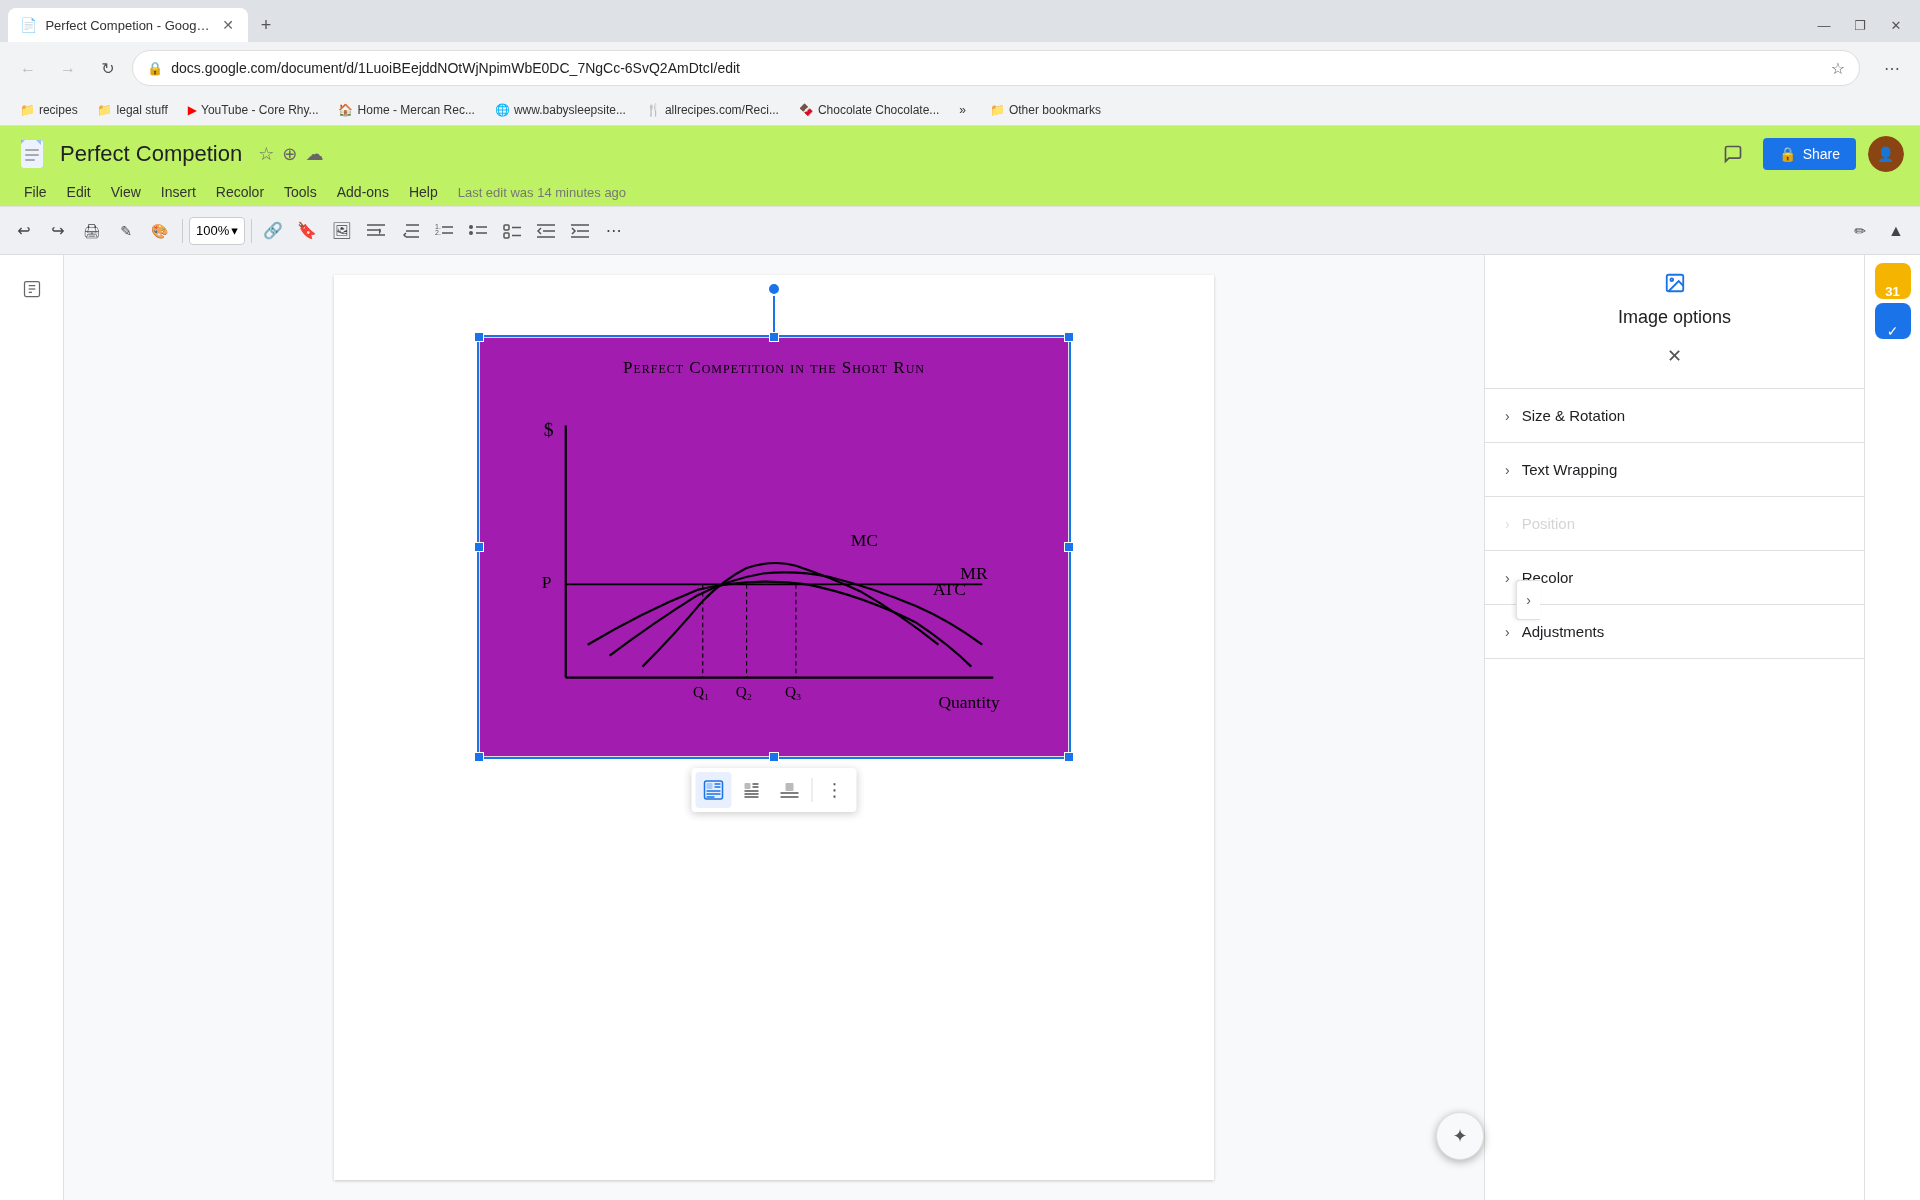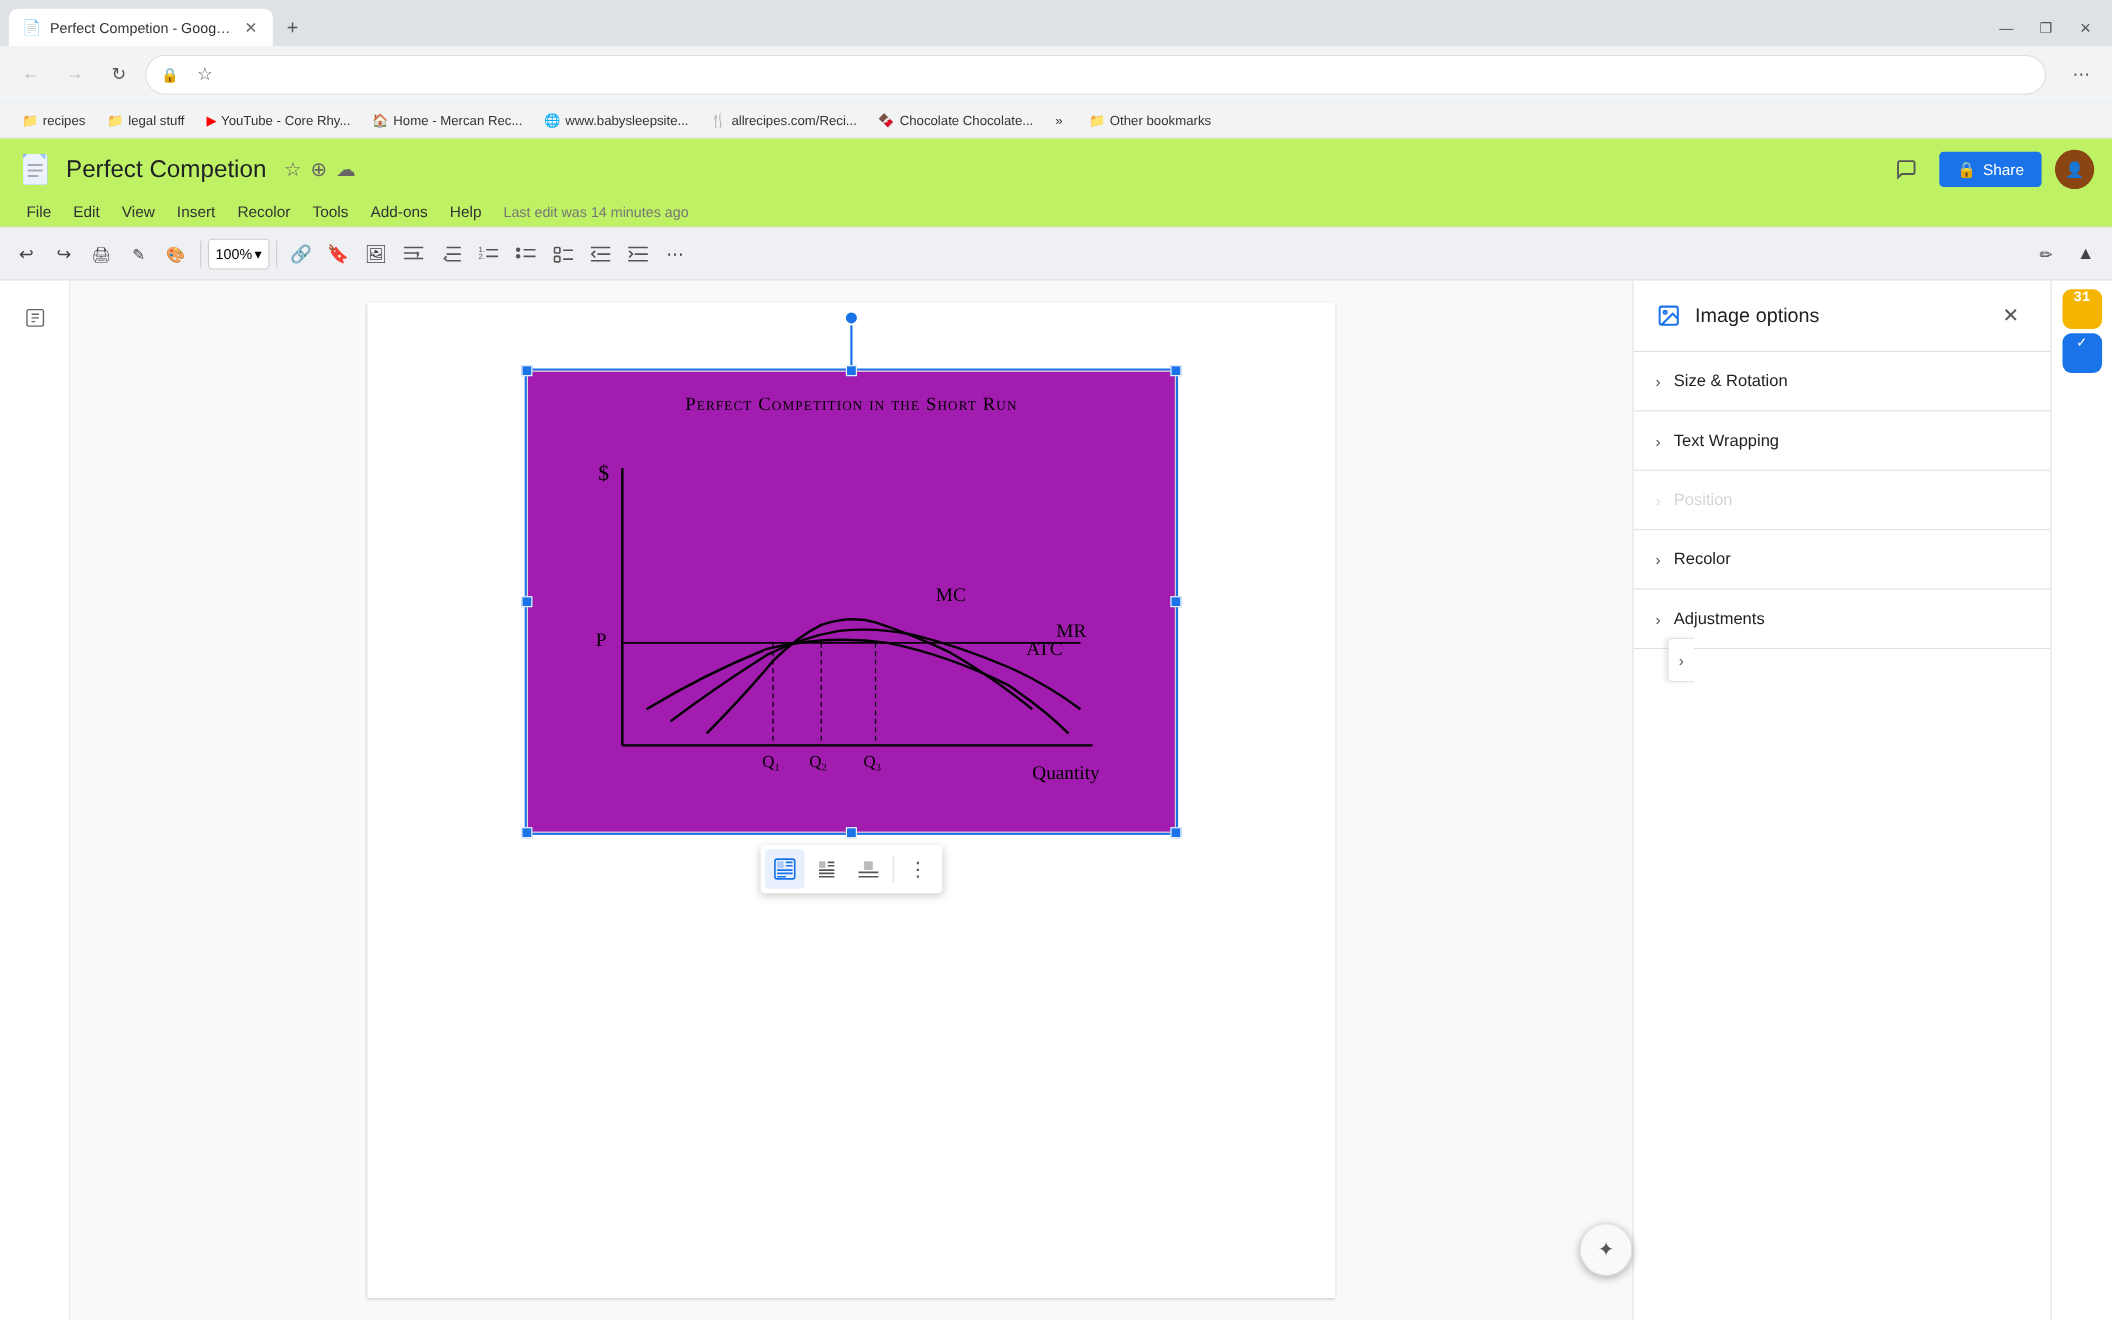--- a/index.html
+++ b/index.html
@@ -76,34 +76,34 @@
     .econ-title { text-align: center; font-size: 17px; font-variant: small-caps; margin-bottom: 20px; letter-spacing: 1px; }
 
     
     .image-toolbar { position: absolute; bottom: -55px; left: 50%; transform: translateX(-50%); background: white; border-radius: 4px; box-shadow: 0 2px 8px rgba(0,0,0,0.2); display: flex; align-items: center; padding: 4px; gap: 2px; white-space: nowrap; }
     .img-toolbar-btn { width: 36px; height: 36px; border-radius: 4px; display: flex; align-items: center; justify-content: center; cursor: pointer; border: none; background: none; }
     .img-toolbar-btn.active { background: #e8f0fe; }
     .img-toolbar-separator { width: 1px; height: 24px; background: #ddd; margin: 0 2px; }
 
     
     .image-options-panel { width: 380px; background: white; border-left: 1px solid #e0e0e0; display: flex; flex-direction: column; overflow-y: auto; }
-    .panel-header { display: flex; align-items: center; padding: 16px 20px; border-bottom: 1px solid #e0e0e0; gap: 12px; }
+    .panel-header { display: flex; align-items: center; padding: 16px 20px; border-bottom: 1px solid #e0e0e0; gap: 12px; flex-direction: column; }
     .panel-header-icon { width: 24px; height: 24px; display: flex; align-items: center; justify-content: center; color: #1a73e8; }
     .panel-title { font-size: 18px; color: #202124; font-weight: 400; flex: 1; }
     .panel-close { width: 32px; height: 32px; border-radius: 50%; display: flex; align-items: center; justify-content: center; cursor: pointer; border: none; background: none; font-size: 18px; color: #555; }
     .panel-section { border-bottom: 1px solid #e0e0e0; }
     .panel-section-header { display: flex; align-items: center; padding: 18px 20px; cursor: pointer; gap: 12px; }
     .panel-chevron { font-size: 14px; color: #555; transition: transform 0.2s; }
     .panel-section-title { font-size: 15px; color: #202124; }
     .panel-section-title.disabled { color: #aaa; }
     .panel-chevron.disabled { color: #bbb; }
 
     
     .right-sidebar { width: 56px; background: white; border-left: 1px solid #e0e0e0; display: flex; flex-direction: column; align-items: center; padding-top: 8px; gap: 4px; }
-    .right-sidebar-icon { width: 40px; height: 40px; border-radius: 50%; display: flex; align-items: flex-start; justify-content: center; cursor: pointer; font-family: Liberation Mono, monospace; }
+    .right-sidebar-icon { width: 40px; height: 40px; border-radius: 50%; display: flex; align-items: flex-end; justify-content: center; cursor: pointer; }
 
     
     .fab-btn { position: fixed; bottom: 40px; right: 420px; width: 48px; height: 48px; background: #f8f9fa; border-radius: 50%; box-shadow: 0 2px 8px rgba(0,0,0,0.3); display: flex; align-items: center; justify-content: center; cursor: pointer; border: 1px solid #ddd; }
 
     
     .bottom-expand { position: fixed; right: 0; bottom: 50%; width: 24px; height: 40px; background: white; border-radius: 4px 0 0 4px; box-shadow: -2px 0 4px rgba(0,0,0,0.1); display: flex; align-items: center; justify-content: center; cursor: pointer; border: 1px solid #e0e0e0; border-right: none; }
 
     
     .chart-svg { width: 100%; height: 340px; }
   </style>
@@ -125,20 +125,21 @@
       <button class="nav-btn" style="font-size:13px;">✕</button>
     </div>
   </div>
 
   <div class="browser-controls">
     <button class="nav-btn disabled">←</button>
     <button class="nav-btn disabled">→</button>
     <button class="nav-btn">↻</button>
     <div class="address-bar">
       <span class="lock-icon">🔒</span>
+      <span class="address-text">docs.google.com/document/d/1LuoiBEejddNOtWjNpimWbE0DC_7NgCc-6SvQ2AmDtcI/edit</span>
       <span class="star-btn">☆</span>
     </div>
     <div class="chrome-right-btns">
       <button style="width:32px;height:32px;border-radius:50%;background:none;border:none;font-size:16px;cursor:pointer;">⋯</button>
     </div>
   </div>
 
   <div class="bookmarks-bar">
     <div class="bookmark-item">
       <span>📁</span>

